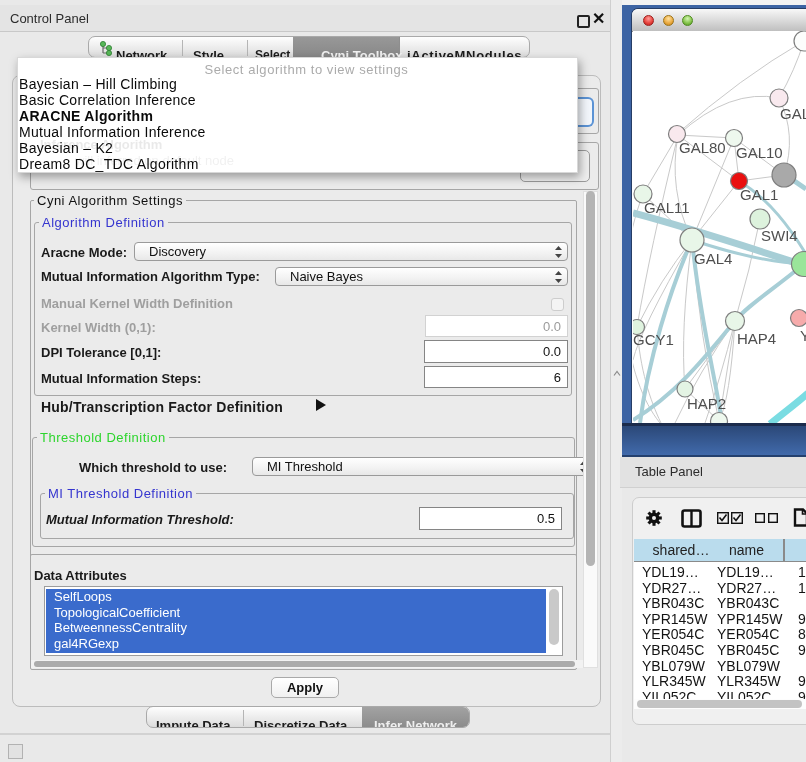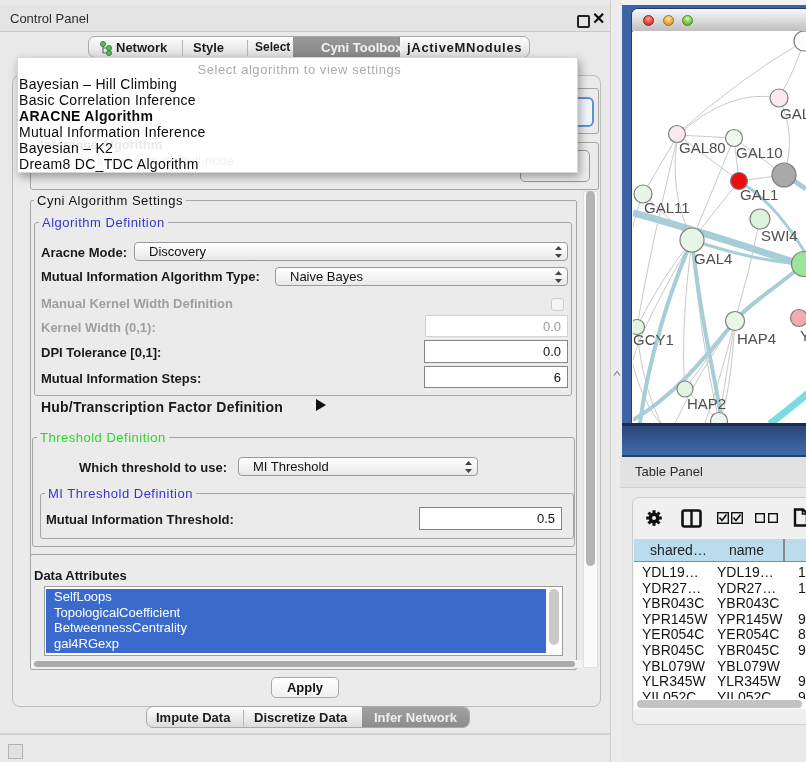--- a/index.html
+++ b/index.html
@@ -1,18 +1,18 @@
 <!DOCTYPE html>
 <html><head>
 <meta charset="utf-8">
 <style>
 html,body{margin:0;padding:0;}
 #root{position:relative;width:806px;height:762px;overflow:hidden;background:#e9e9e9;font-family:"Liberation Sans",sans-serif;}
 .abs{position:absolute;}
-.b{font-weight:bold;}
+.b{font-weight:bold;margin-top:8px;}
 .lbl{position:absolute;font-size:13px;font-weight:bold;color:#1a1a1a;}
 .dis{color:#9f9f9f;}
 .field{position:absolute;background:#fff;border:1px solid #858585;font-size:13px;color:#111;text-align:right;padding-right:6px;box-sizing:border-box;line-height:21px;}
 .field.dis2{border:1px solid #d2d2d2;color:#9b9b9b;}
 .combo{position:absolute;background:linear-gradient(#ffffff,#f2f2f2 60%,#e8e8e8);border:1px solid #9a9a9a;border-radius:4px;font-size:13px;color:#111;box-sizing:border-box;}
 .combo .tx{position:absolute;left:14px;top:0;line-height:18px;}
 .combo .ar{position:absolute;right:4px;top:2px;width:9px;height:14px;}
 .gbox{position:absolute;border:1px solid #a6a6a6;border-radius:3px;}
 .gtitle{position:absolute;font-size:13px;letter-spacing:0.5px;background:#ebebeb;padding:0 3px;white-space:nowrap;}
 </style>
@@ -92,31 +92,31 @@
 
 <div class="lbl" style="left:41px;top:399px;font-size:14px;letter-spacing:0.2px;">Hub/Transcription Factor Definition</div>
 <svg class="abs" style="left:315px;top:398px;" width="12" height="14" viewBox="0 0 12 14">
       <path d="M1 1 L11 7 L1 13 Z" fill="#111"></path>
     </svg>
 
 <div class="gbox" style="left:32px;top:437px;width:541px;height:108px;"></div>
 <div class="gtitle" style="left:37px;top:430px;color:#2dd52d;">Threshold Definition</div>
 
 <div class="lbl" style="left:79px;top:460px;">Which threshold to use:</div>
-<div class="combo" style="left:238px;top:457px;width:240px;height:19px;">
+<div class="combo" style="left:252px;top:457px;width:341px;height:19px;">
   <span class="tx">MI Threshold</span>
   <svg class="ar" viewBox="0 0 9 14">
         <path d="M4.5 1 L8 5 L1 5 Z" fill="#444"></path>
         <path d="M4.5 13 L8 9 L1 9 Z" fill="#444"></path>
       </svg>
 </div>
 
 <div class="gbox" style="left:40px;top:493px;width:532px;height:44px;"></div>
 <div class="gtitle" style="left:45px;top:486px;color:#3535cf;">MI Threshold Definition</div>
-<div class="lbl" style="left:46px;top:512px;">Mutual Information Threshold:</div>
+<div class="lbl" style="left:46px;top:512px;font-style:italic;">Mutual Information Threshold:</div>
 <div class="field" style="left:419px;top:507px;width:143px;height:23px;">0.5</div>
 
 <div class="gbox" style="left:30px;top:554px;width:545px;height:112px;border-radius:2px;"></div>
 <div class="lbl" style="left:34px;top:568px;">Data Attributes</div>
 
 <div class="abs" style="left:44px;top:586px;width:519px;height:70px;background:#fff;border:1px solid #9c9c9c;box-sizing:border-box;">
   <div class="abs" style="left:1px;top:2px;width:500px;height:64px;background:#3a6bcc;color:#fff;font-size:13px;line-height:15.7px;padding-left:8px;box-sizing:border-box;">SelfLoops<br>TopologicalCoefficient<br>BetweennessCentrality<br>gal4RGexp</div>
   <div class="abs" style="left:504px;top:2px;width:10px;height:56px;background:#c9c9c9;border-radius:5px;"></div>
 </div>
 
@@ -134,21 +134,21 @@
   <div class="abs b" style="left:9px;top:3px;font-size:13px;color:#1c1c1c;">Impute Data</div>
   <div class="abs b" style="left:107px;top:3px;font-size:13px;color:#1c1c1c;">Discretize Data</div>
   <div class="abs b" style="left:227px;top:3px;font-size:13px;color:#efefef;">Infer Network</div>
 </div>
 
 <div class="abs" style="left:0;top:733px;width:612px;height:2px;background:#d2d2d2;"></div>
 
 <div class="abs" style="left:8px;top:744px;width:13px;height:13px;background:#e2e2e2;border:1px solid #b2b2b2;"></div>
 
 <div class="abs" style="left:17px;top:57px;width:561px;height:116px;background:#fff;border:1px solid #d8d8d8;box-sizing:border-box;box-shadow:2px 4px 9px rgba(0,0,0,0.35);">
-  <div class="abs" style="left:2px;top:4px;width:100%;text-align:center;font-size:13px;letter-spacing:0.55px;color:#ababab;">Select algorithm to view settings</div>
+  <div class="abs" style="left:9px;top:4px;width:100%;text-align:center;font-size:13px;letter-spacing:0.55px;color:#ababab;">Select algorithm to view settings</div>
   <div class="abs" style="left:1px;top:18px;font-size:14px;letter-spacing:0.3px;color:#0a0a0a;line-height:16px;">Bayesian – Hill Climbing<br>Basic Correlation Inference<br><span class="b">ARACNE Algorithm</span><br>Mutual Information Inference<br>Bayesian – K2<br>Dream8 DC_TDC Algorithm</div>
 </div>
 
 <div class="abs" style="left:40px;top:89px;font-size:13px;font-weight:bold;color:rgba(40,40,40,0.10);margin-top:48px;">Inference Algorithm</div>
 <div class="abs" style="left:75px;top:153px;font-size:13px;color:rgba(40,40,40,0.07);">will inferred on default node</div>
 
 <div class="abs" style="left:610px;top:0;width:1px;height:762px;background:#cfcfcf;"></div>
 <div class="abs" style="left:611px;top:0;width:11px;height:762px;background:#ececec;"></div>
 
 <div class="abs" style="left:622px;top:5px;width:184px;height:450px;background:#3d64a4;"></div>
@@ -274,21 +274,21 @@
 <svg class="abs" style="left:755px;top:513px;" width="24" height="10" viewBox="0 0 24 10">
   <rect x="0.7" y="0.7" width="8.6" height="8.6" fill="none" stroke="#111" stroke-width="1.4"></rect>
   <rect x="13.7" y="0.7" width="8.6" height="8.6" fill="none" stroke="#111" stroke-width="1.4"></rect>
 </svg>
 <svg class="abs" style="left:793px;top:508px;" width="16" height="19" viewBox="0 0 16 19">
   <path d="M2 1.5 L10 1.5 L14 5.5 L14 17.5 L2 17.5 Z" fill="none" stroke="#111" stroke-width="2.4"></path>
   <path d="M9.5 1.5 L9.5 6 L14 6" fill="none" stroke="#111" stroke-width="1.6"></path>
 </svg>
 
 <div class="abs" style="left:634px;top:539px;width:172px;height:160px;background:#fff;overflow:hidden;font-size:14px;color:#141414;">
-  <div class="abs" style="left:0;top:0;width:95px;height:23px;background:#badced;border-right:6px solid #6d28d9;border-bottom:1px solid #8a8a8a;text-align:center;line-height:23px;color:#222;box-sizing:border-box;">shared…</div>
+  <div class="abs" style="left:0;top:0;width:95px;height:23px;background:#badced;border-right:1px solid #6d28d9;border-bottom:1px solid #8a8a8a;text-align:center;line-height:23px;color:#222;box-sizing:border-box;">shared…</div>
   <div class="abs" style="left:76px;top:0;width:74px;height:23px;background:#badced;border-right:1px solid #8a8a8a;border-bottom:1px solid #8a8a8a;text-align:center;line-height:23px;color:#222;box-sizing:border-box;">name</div>
   <div class="abs" style="left:150px;top:0;width:61px;height:23px;background:#badced;border-left:1px solid #8a8a8a;border-bottom:1px solid #8a8a8a;text-align:center;line-height:23px;color:#222;box-sizing:border-box;">A</div>
   <div class="abs" style="left:8px;top:26px;line-height:15.6px;">YDL19…<br>YDR27…<br>YBR043C<br>YPR145W<br>YER054C<br>YBR045C<br>YBL079W<br>YLR345W<br>YIL052C</div>
   <div class="abs" style="left:83px;top:26px;line-height:15.6px;">YDL19…<br>YDR27…<br>YBR043C<br>YPR145W<br>YER054C<br>YBR045C<br>YBL079W<br>YLR345W<br>YIL052C</div>
   <div class="abs" style="left:164px;top:26px;line-height:15.6px;">13<br>12<br>&nbsp;<br>9.<br>8.<br>9.<br>&nbsp;<br>9.<br>9.</div>
 </div>
 
 <div class="abs" style="left:634px;top:699px;width:172px;height:10px;background:#fdfdfd;"></div>
 <div class="abs" style="left:637px;top:700px;width:165px;height:8px;background:#c3c3c3;border-radius:4px;"></div>
 

